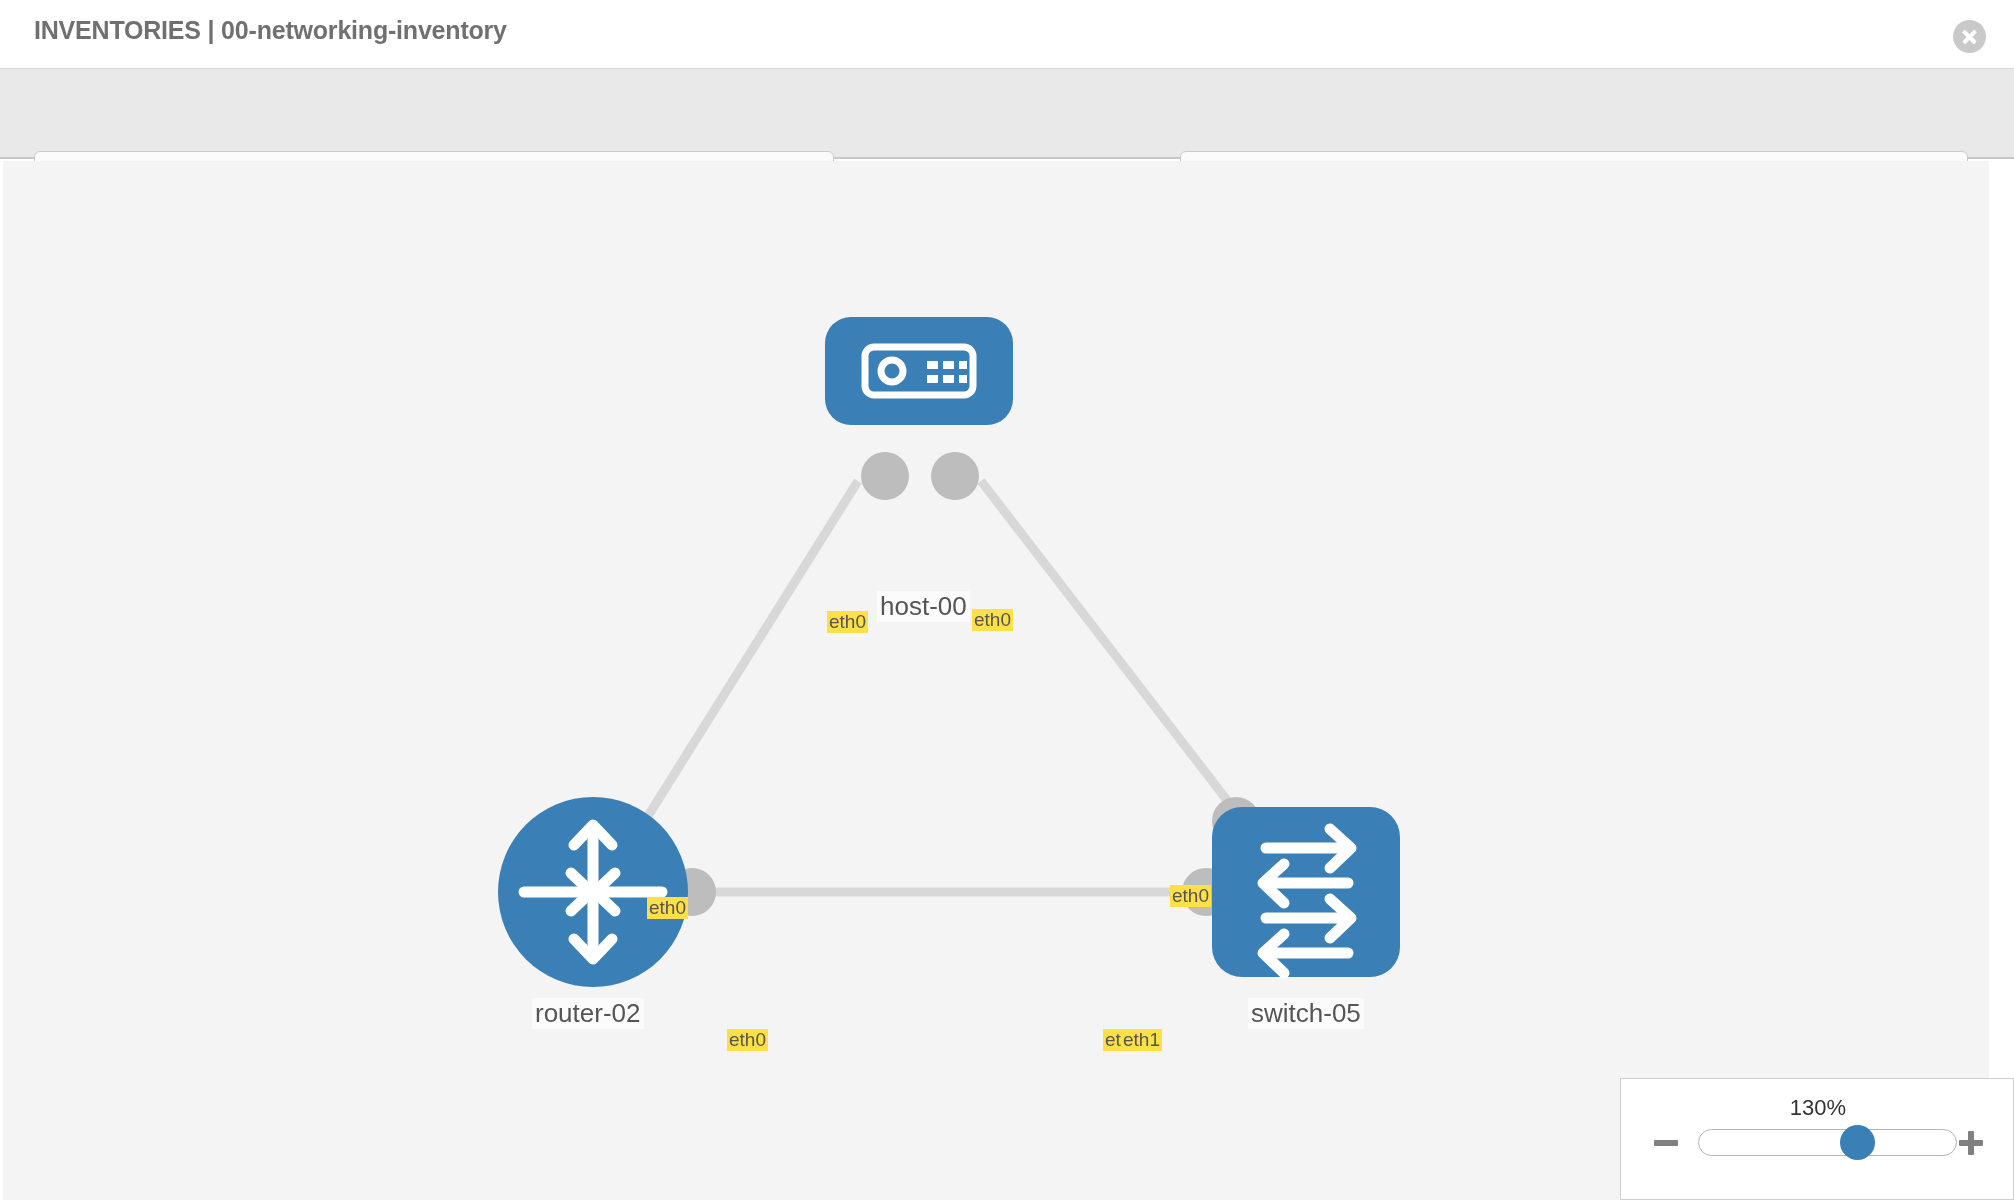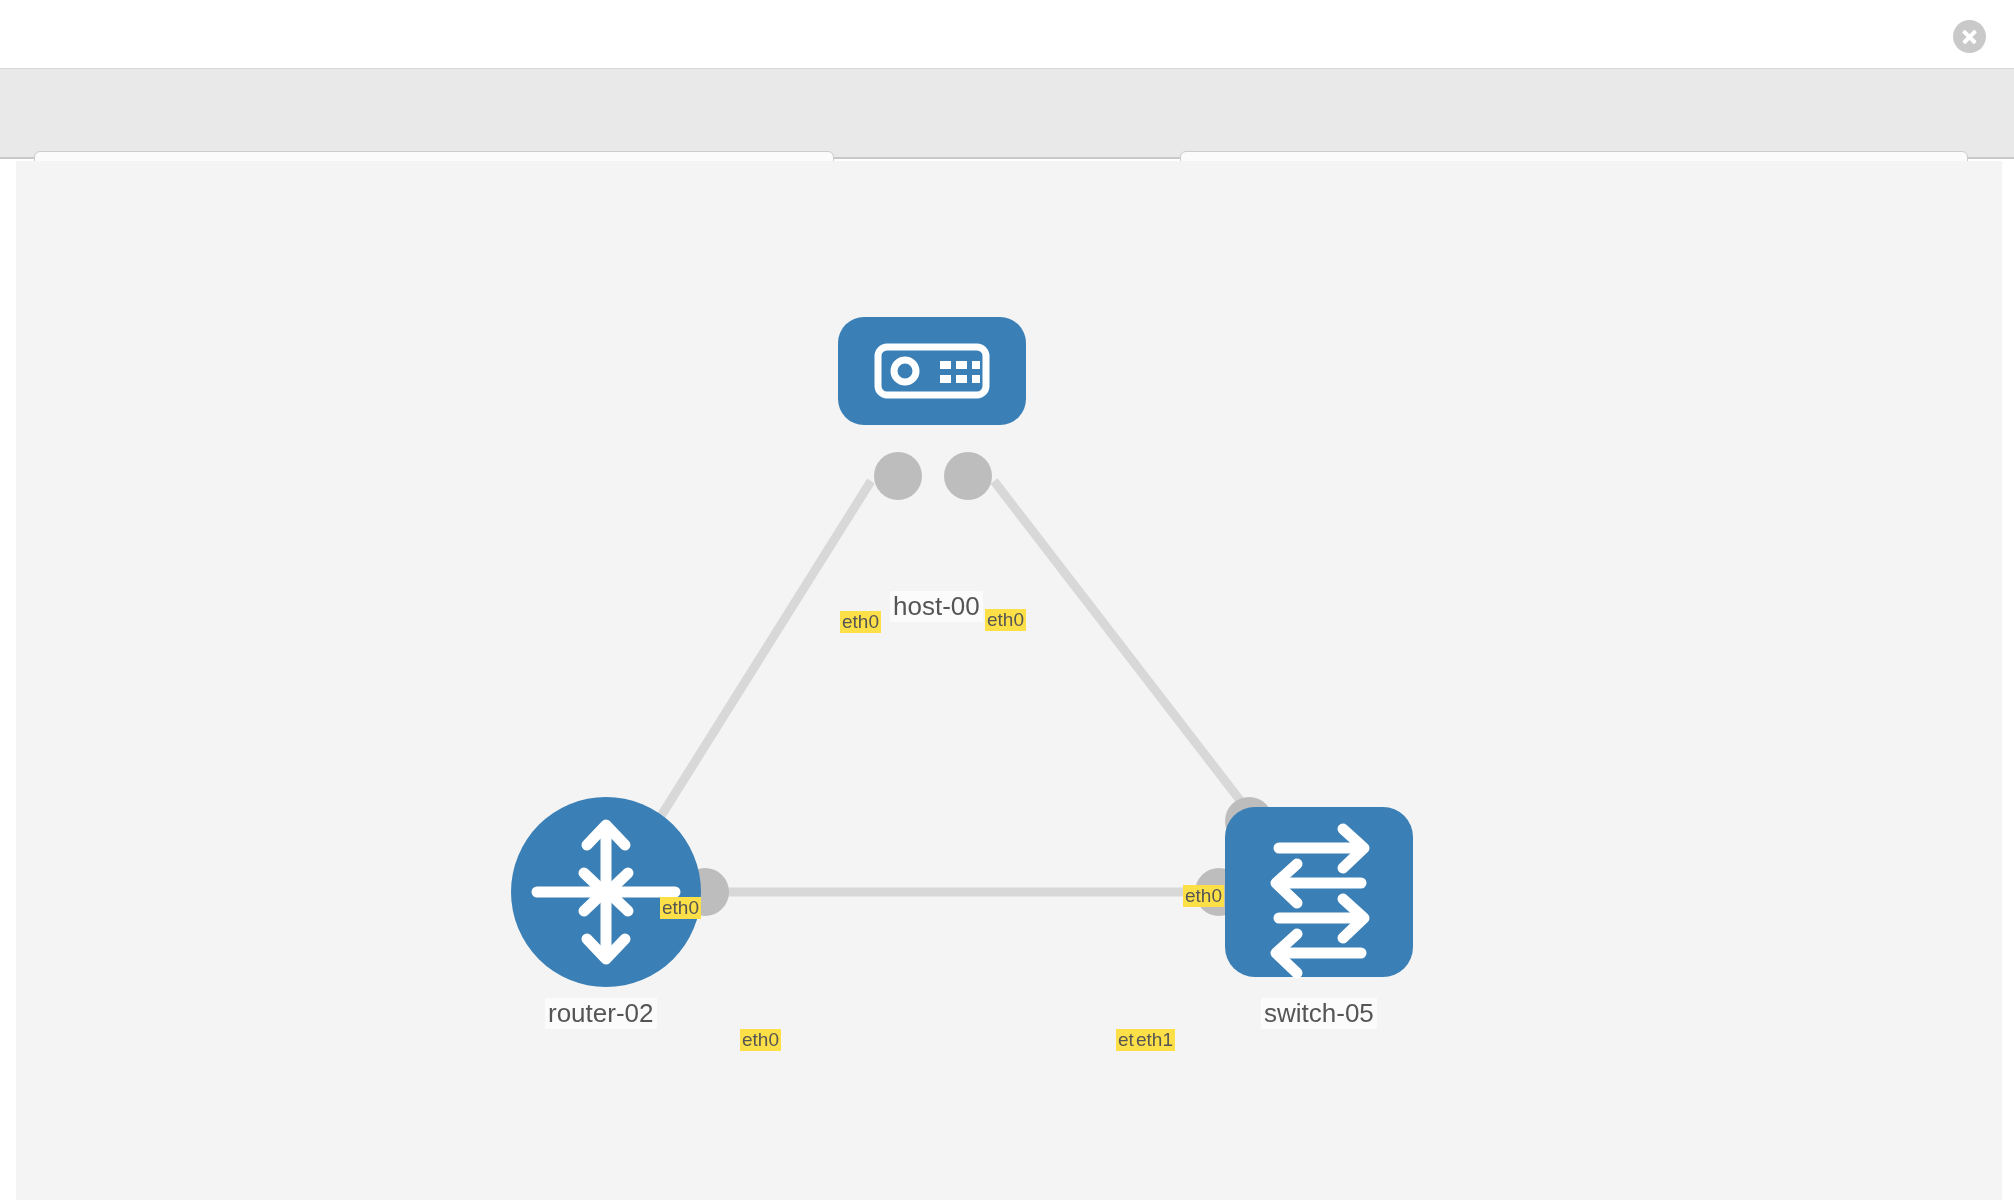--- a/index.html
+++ b/index.html
@@ -107,21 +107,21 @@
     width: 38px;
     height: 34px;
     cursor: pointer;
   }
   #wrench-btn { left: 1047px; }
   #key-btn    { left: 1115px; }
 
   
   .canvas {
     position: absolute;
-    left: 16px; top: 161px;
+    left: 3px; top: 161px;
     width: 1986px;
     height: 1039px;
     background: #f4f4f4;
     overflow: hidden;
   }
   #topology-svg {
     position: absolute;
     left: 0; top: 0;
     width: 2014px;
     height: 1039px;
@@ -208,20 +208,21 @@
     background: #3a7fb5;
     cursor: grab;
   }
 </style>
 </head>
 <body>
 
 <div id="app">
 
   <div class="header">
+    <div class="header-title">INVENTORIES | 00-networking-inventory</div>
     <div class="close-button"></div>
   </div>
 
   <div class="toolbar">
 
     <div class="select-box" id="actions-select">
       <span class="sel-label">ACTIONS</span>
       <span class="caret"></span>
     </div>
 
@@ -334,14 +335,22 @@
     <div class="iface-label" style="left:1167px; top:724px;">eth0</div>
 
     <div class="iface-label" style="left:724px; top:868px;">eth0</div>
 
     <div class="iface-label" style="left:1100px; top:868px;">eth0</div>
 
     <div class="iface-label" style="left:1118px; top:868px;">eth1</div>
 
   </div>
 
+  <div class="zoom-panel">
+    <div class="zoom-value">130%</div>
+    <div class="zoom-minus"></div>
+    <div class="zoom-track">
+      <div class="zoom-thumb" id="zoom-thumb" style="left: 141px;"></div>
+    </div>
+    <div class="zoom-plus"></div>
+  </div>
 
 </div>
 
 </body></html>

